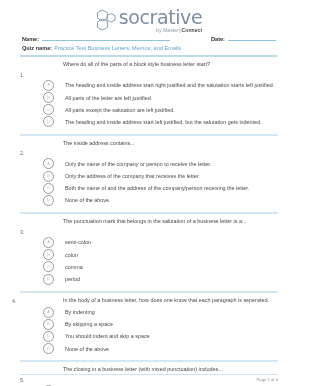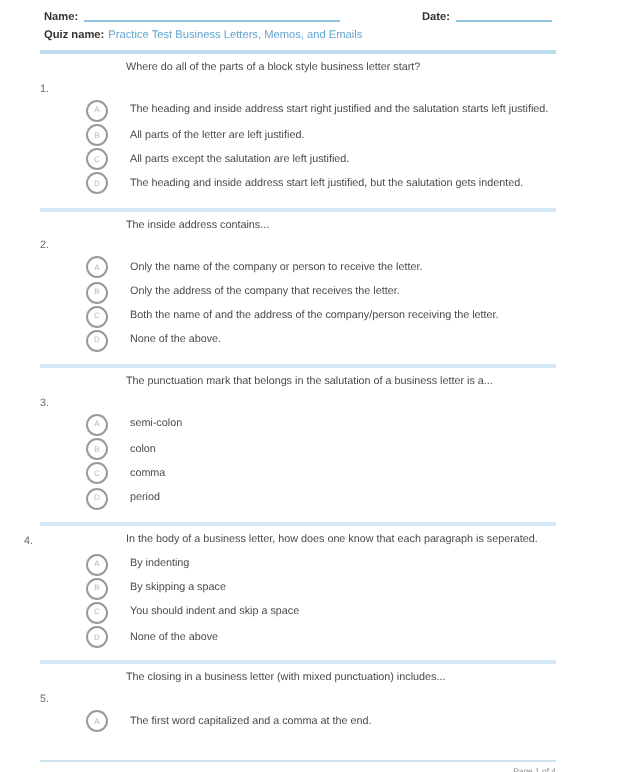--- a/index.html
+++ b/index.html
@@ -79,20 +79,35 @@
   .footer-rule{
     position:absolute;bottom:11px;left:20px;right:20px;
     height:1px;background:#cfe3ef;
   }
 </style>
 </head>
 <body>
 
 <div class="page">
 
+  <div class="logo-wrap">
+    <svg class="logo-mark" viewBox="0 0 40 44">
+      <g fill="none" stroke="#8aa0b4" stroke-width="2">
+        <polygon points="13,2 23,7.5 23,18.5 13,24 3,18.5 3,7.5"></polygon>
+        <polygon points="30,9 38,13.4 38,22.1 30,26.5 22,22.1 22,13.4"></polygon>
+        <polygon points="13,20 23,25.5 23,36.5 13,42 3,36.5 3,25.5"></polygon>
+      </g>
+    </svg>
+    <div class="logo-text-col">
+      <div class="logo-word">socrative</div>
+      <div class="logo-sub">
+        <span>by Mastery</span><b>Connect</b>
+      </div>
+    </div>
+  </div>
 
   <div class="meta">
     <span class="meta-label">Name:</span>
     <span class="rule name"></span>
     <span class="meta-date">
       <span class="meta-label">Date:</span>
       <span class="rule date"></span>
     </span>
   </div>
 

